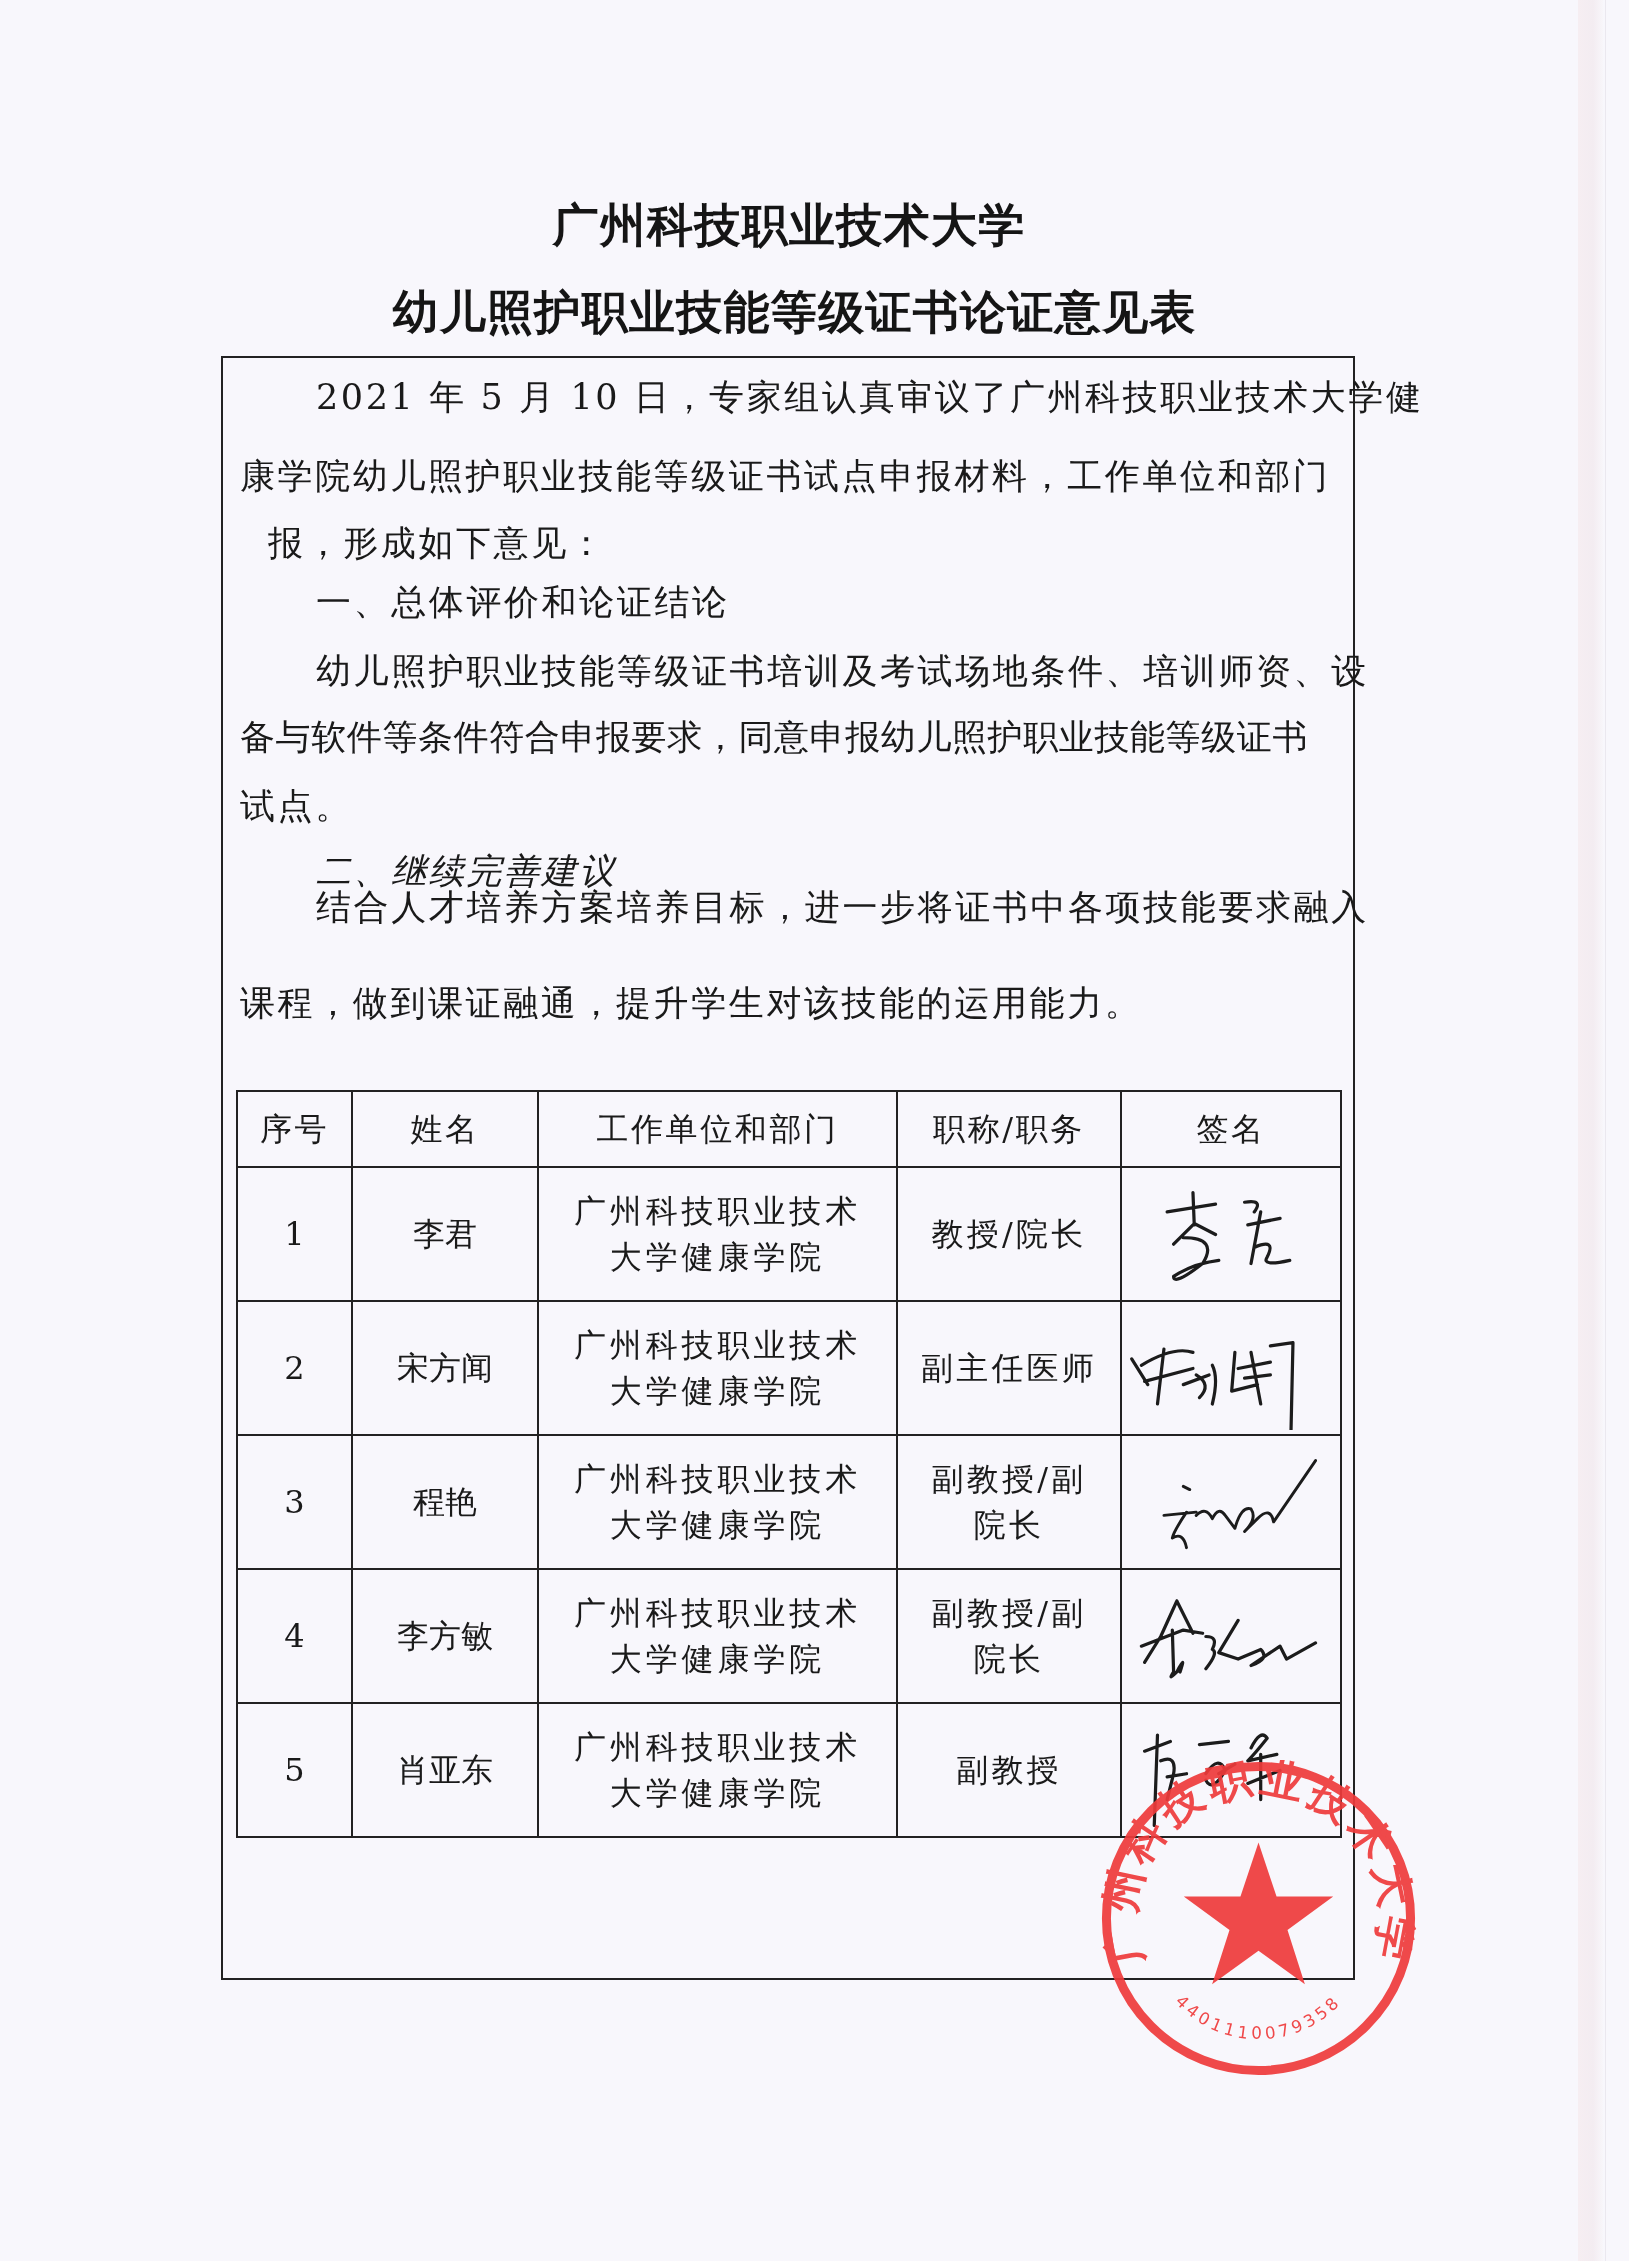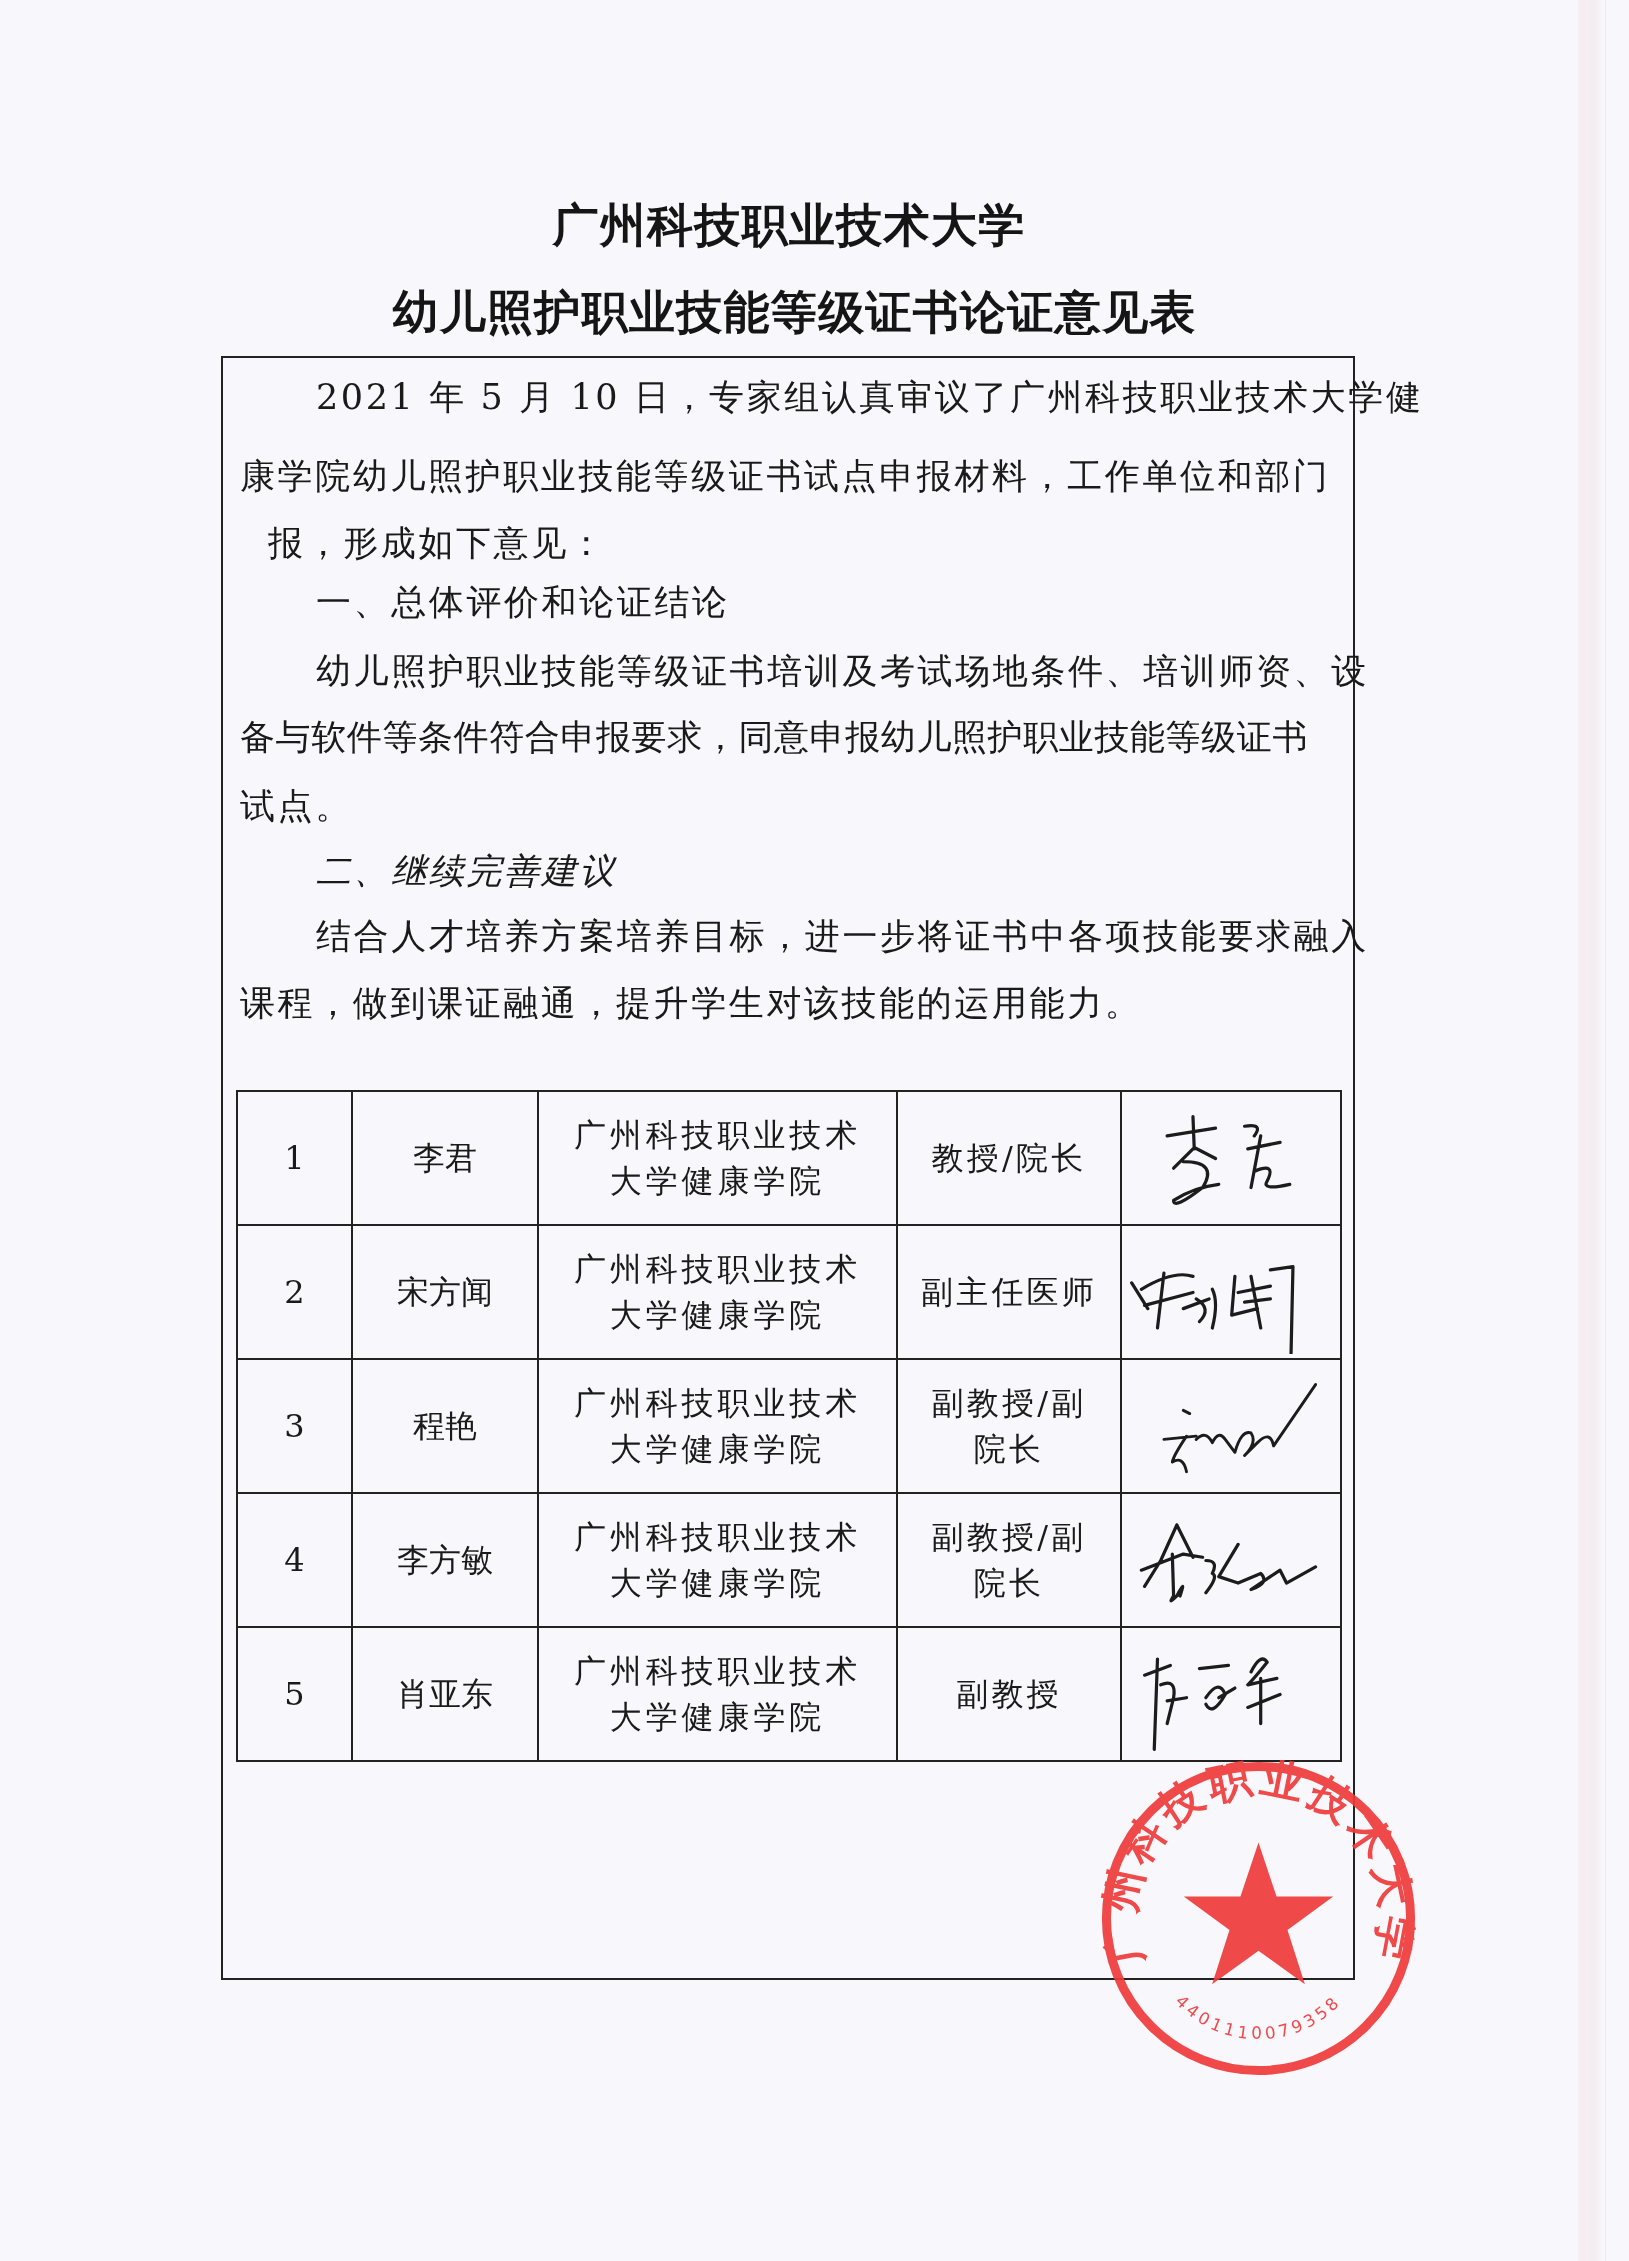--- a/index.html
+++ b/index.html
@@ -67,33 +67,40 @@
 <div class="para" style="top:362px; padding-left:76px; width:1033px;">2021 年 5 月 10 日，专家组认真审议了广州科技职业技术大学健</div>
 <div class="para" style="top:441px;">康学院幼儿照护职业技能等级证书试点申报材料，工作单位和部门</div>
 <div class="para" style="top:508px;margin-left:28px;">报，形成如下意见：</div>
 
 <div class="para" style="top:567px; padding-left:76px;">一、总体评价和论证结论</div>
 <div class="para" style="top:636px; padding-left:76px; width:1033px;">幼儿照护职业技能等级证书培训及考试场地条件、培训师资、设</div>
 <div class="para" style="top:702px; letter-spacing:0.6px;">备与软件等条件符合申报要求，同意申报幼儿照护职业技能等级证书</div>
 <div class="para" style="top:771px;">试点。</div>
 
 <div class="para" style="top:836px; padding-left:76px;font-style:italic;">二、继续完善建议</div>
-<div class="para" style="top:901px; padding-left:76px; width:1033px;">结合人才培养方案培养目标，进一步将证书中各项技能要求融入</div>
+<div class="para" style="top:872px; padding-left:76px; width:1033px;">结合人才培养方案培养目标，进一步将证书中各项技能要求融入</div>
 <div class="para" style="top:968px;">课程，做到课证融通，提升学生对该技能的运用能力。</div>
 
 <div class="table-wrap">
   <table class="experts">
     <colgroup>
       <col class="col-seq">
         <col class="col-name">
         <col class="col-unit">
         <col class="col-title">
         <col class="col-sign">
     </colgroup>
     <tbody>
+        <tr class="head">
+      <td>序号</td>
+      <td>姓名</td>
+      <td>工作单位和部门</td>
+      <td>职称/职务</td>
+      <td>签名</td>
+    </tr>
 
     <tr class="row">
       <td>1</td>
       <td>李君</td>
       <td>
         <span class="unit-line">广州科技职业技术</span>
         <span class="unit-line">大学健康学院</span>
       </td>
       <td>
         <span class="title-line">教授/院长</span>

